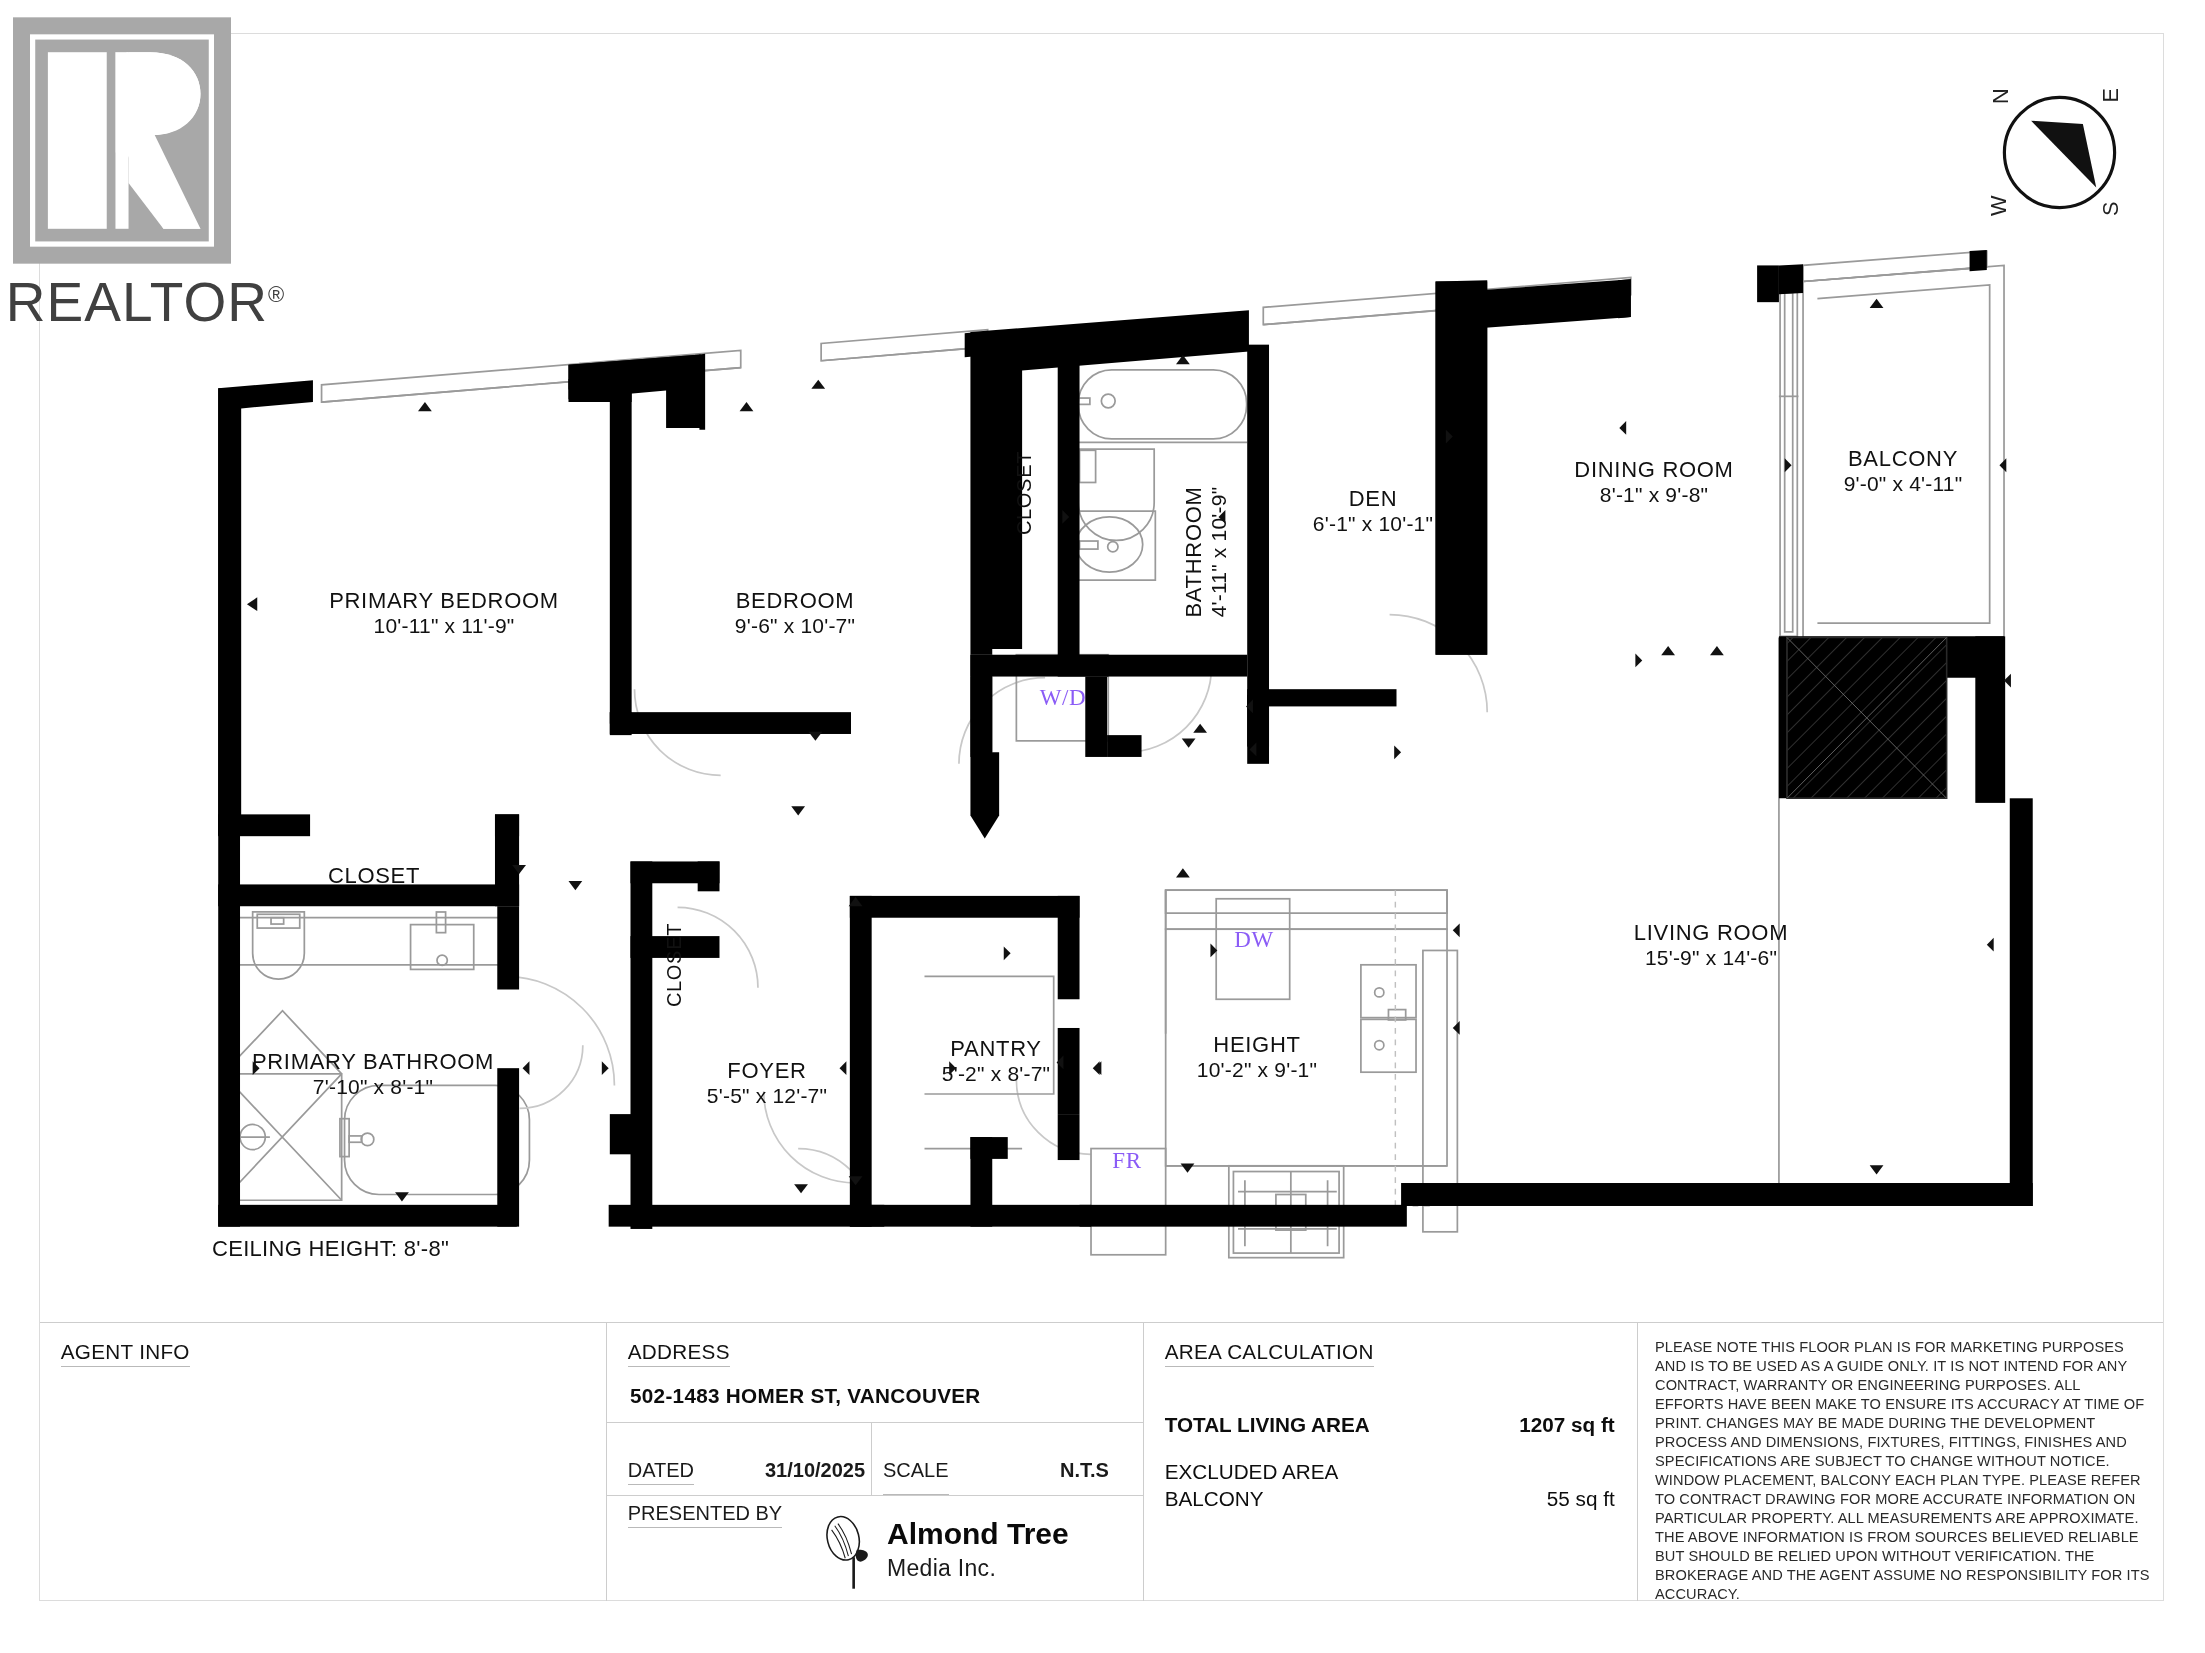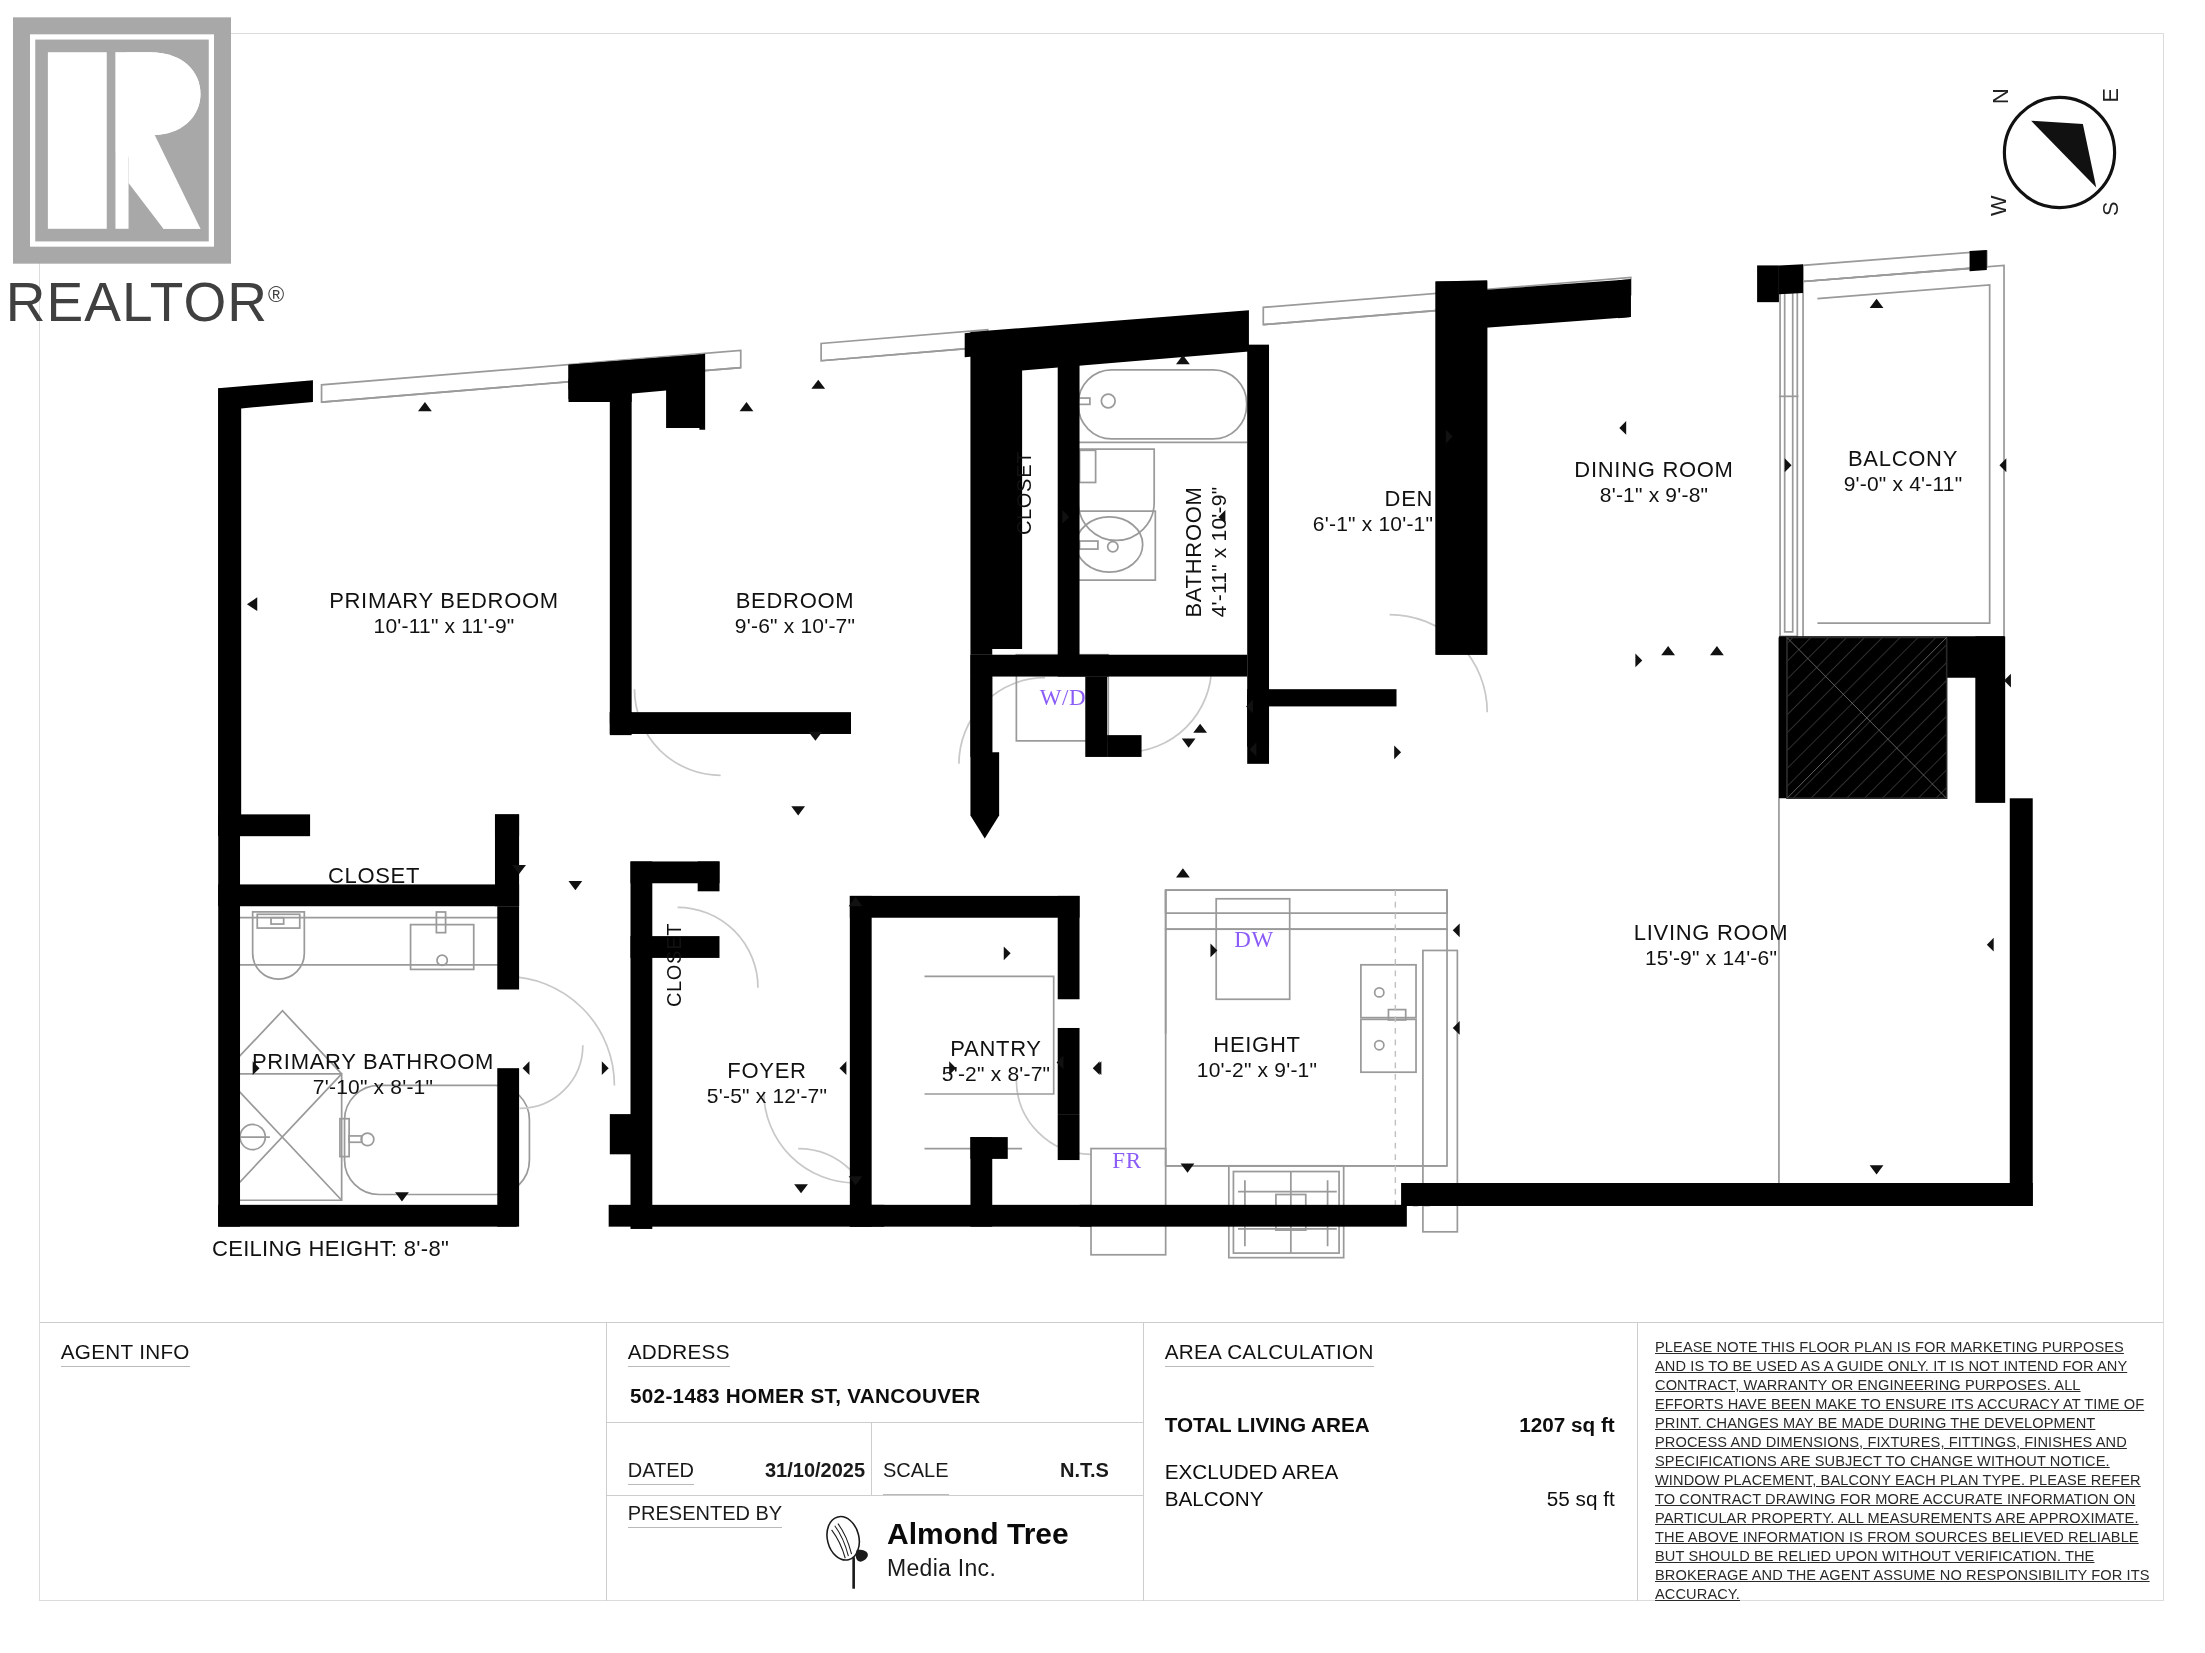--- a/index.html
+++ b/index.html
@@ -236,21 +236,20 @@
   .disclaimer {
     position: absolute;
     left: 17px;
     top: 15px;
     width: 495px;
     font-size: 14.6px;
     line-height: 1.30;
     letter-spacing: 0.1px;
     color: #2a2a2a;
     text-align: left;
-    text-decoration: underline;
   }
 </style>
 </head>
 <body>
 
 <div id="sheet">
 
   <div class="frame"></div>
 
   <div class="realtor-logo">
@@ -549,21 +548,21 @@
 
   <div class="rlabel rot small" style="left:1025px; top:493px;">
     <span class="nm">CLOSET</span>
   </div>
 
   <div class="rlabel rot" style="left:1206px; top:552px;">
     <span class="nm">BATHROOM</span>
     <span class="dim">4'-11" x 10'-9"</span>
   </div>
 
-  <div class="rlabel" style="left:1373px; top:511px;text-align:right;">
+  <div class="rlabel" style="left:1373px; top:511px;">
     <span class="nm">DEN</span>
     <span class="dim">6'-1" x 10'-1"</span>
   </div>
 
   <div class="rlabel" style="left:1654px; top:482px;">
     <span class="nm">DINING ROOM</span>
     <span class="dim">8'-1" x 9'-8"</span>
   </div>
 
   <div class="rlabel" style="left:1903px; top:471px;">

